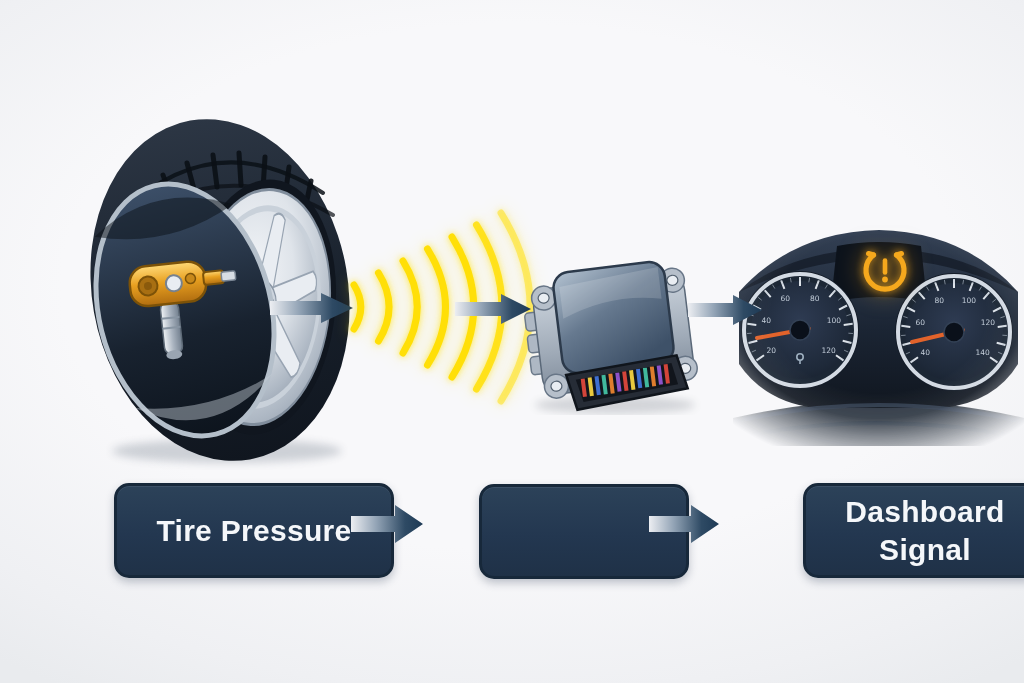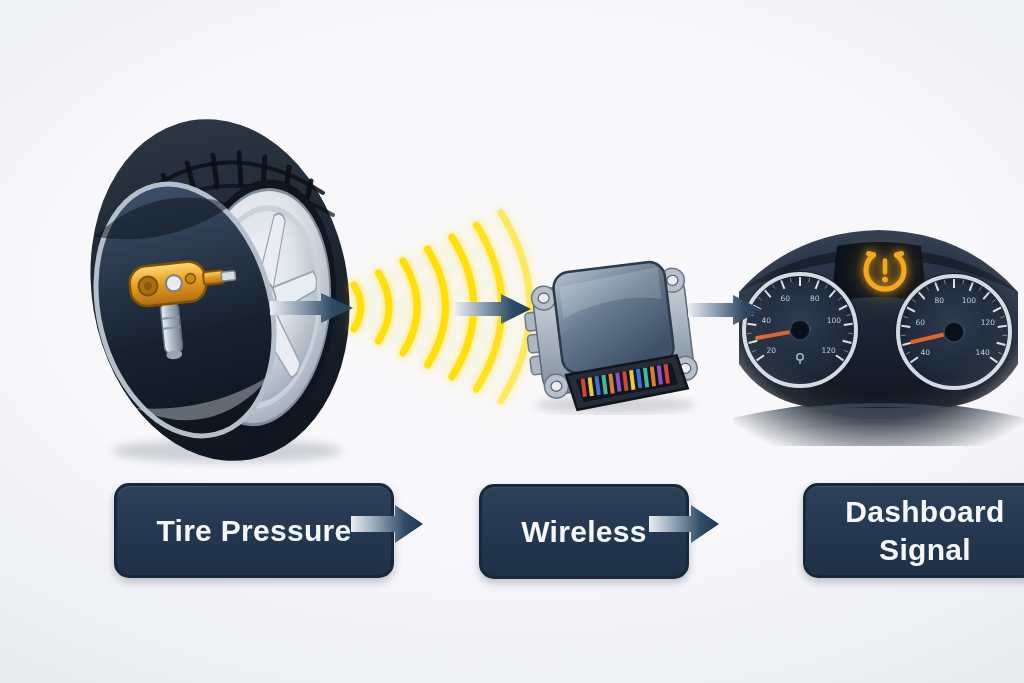--- a/index.html
+++ b/index.html
@@ -369,21 +369,20 @@
 
   <div class="flow-box" style="left:66px;top:483px;width:280px">
     <span>Tire Pressure</span>
   </div>
 
   <svg class="abs" style="left:351px;top:501px" width="74" height="46" viewBox="0 0 74 46">
     <path d="M0,15 H44 V4 L72,23 L44,42 V31 H0 Z" fill="url(#arrow-g)"></path>
   </svg>
 
   <div class="flow-box" style="left:431px;top:484px;width:210px">
-    <span>Wireless</span>
   </div>
 
   <svg class="abs" style="left:649px;top:501px" width="72" height="46" viewBox="0 0 72 46">
     <path d="M0,15 H42 V4 L70,23 L42,42 V31 H0 Z" fill="url(#arrow-g)"></path>
   </svg>
 
   <div class="flow-box" style="left:755px;top:483px;width:244px">
     <span>Dashboard</span>
     <span>Signal</span>
   </div>

